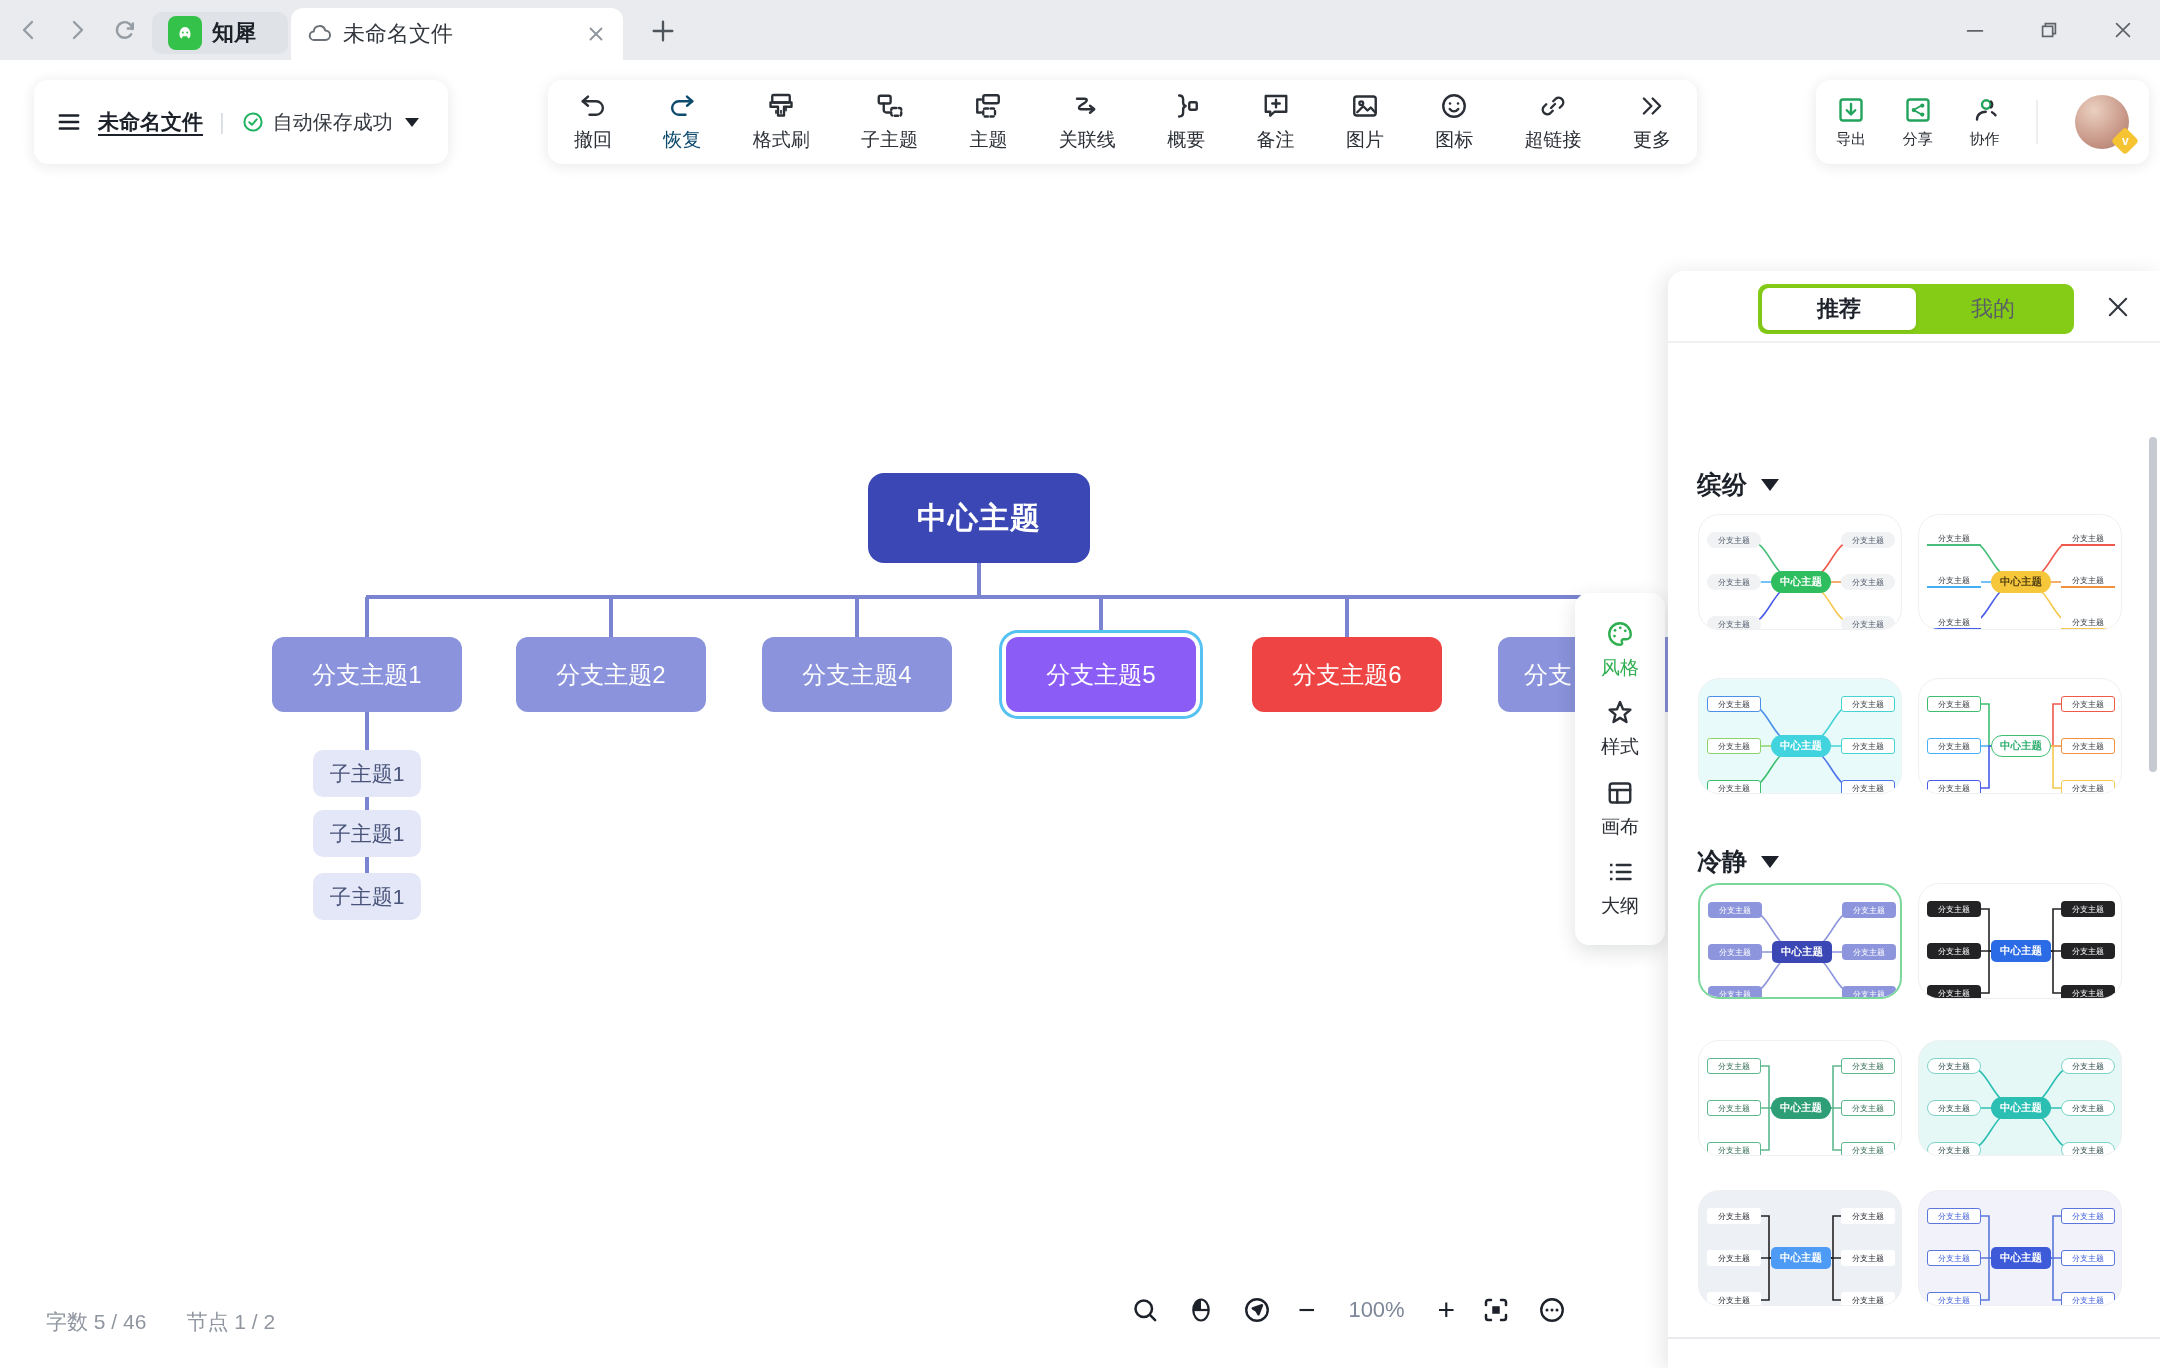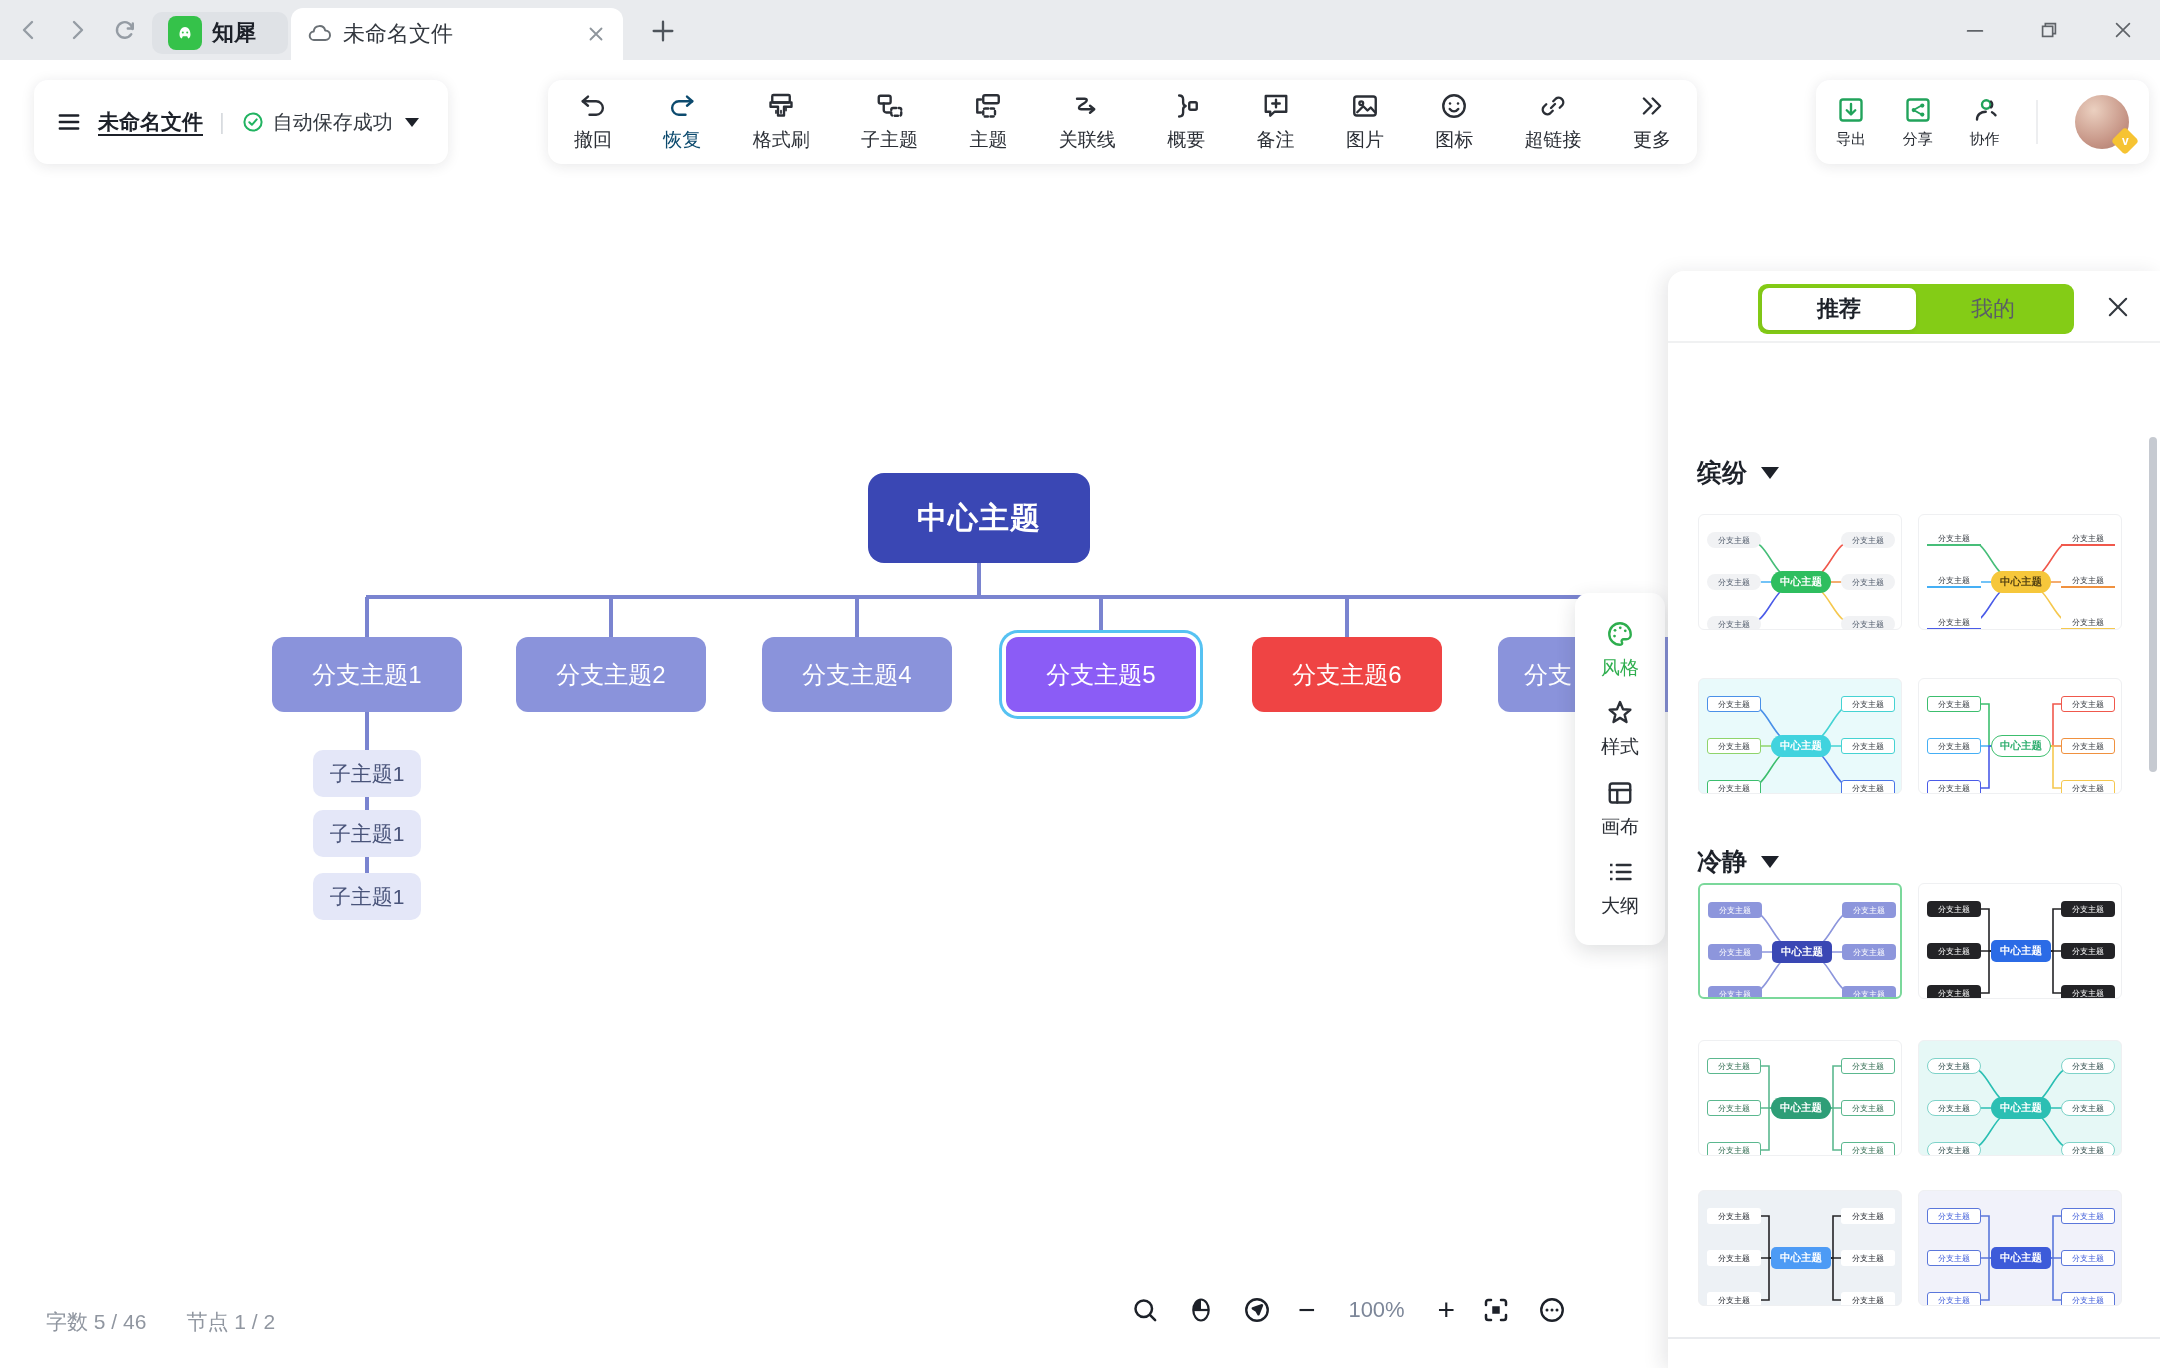--- a/index.html
+++ b/index.html
@@ -58,21 +58,21 @@
   
   .style-panel { position:absolute; left:1668px; top:271px; width:492px; height:1097px; background:#fff; border-radius:16px 0 0 0; box-shadow:-6px 2px 20px rgba(29,33,41,.10); z-index:6; }
   .sp-tabs { position:absolute; left:90px; top:13px; width:316px; height:50px; background:#84cc16; border-radius:9px; padding:4px; display:flex; }
   .sp-tab { flex:1; display:flex; align-items:center; justify-content:center; font-size:22px; color:#5A5E66; border-radius:7px; cursor:pointer; }
   .sp-tab.active { background:#fff; color:#1D2129; font-weight:bold; box-shadow:0 1px 4px rgba(29,33,41,.10); }
   .sp-close { position:absolute; right:28px; top:22px; width:28px; height:28px; color:#33383F; }
   .sp-divider { position:absolute; left:0; top:70px; width:492px; height:2px; background:#F0F1F2; }
   .sp-create { position:absolute; left:50px; top:104px; width:394px; height:52px; border:2px solid #E5E6EB; border-radius:26px; background:#fff; display:flex; align-items:center; justify-content:center; font-size:21px; color:#51565D; cursor:pointer; }
   .sp-section-title { position:absolute; left:29px; display:flex; align-items:center; gap:14px; font-size:25px; font-weight:bold; color:#1D2129; }
   .sp-section-title .tri { width:0; height:0; border-left:9px solid transparent; border-right:9px solid transparent; border-top:12px solid #1D2129; }
-  .style-card { position:absolute; width:204px; height:116px; border-radius:6px; border:1.5px solid #EFF0F2; cursor:pointer; overflow:hidden; }
+  .style-card { position:absolute; width:204px; height:116px; border-radius:21px; border:1.5px solid #EFF0F2; cursor:pointer; overflow:hidden; }
   .style-card.selected { border:2.5px solid #7BD89B; }
   .mini-label { position:absolute; display:flex; align-items:center; justify-content:center; font-size:8px; white-space:nowrap; }
   .mini-center { position:absolute; left:72px; top:56px; width:60px; height:22px; display:flex; align-items:center; justify-content:center; font-size:10.5px; font-weight:bold; white-space:nowrap; }
   .bottom-divider { position:absolute; left:0; top:1066px; width:492px; height:2px; background:#E9EBEE; }
   .sp-scroll { position:absolute; right:3px; top:166px; width:8px; height:335px; background:#C6CAD1; border-radius:4px; }
 
   
   .status-left { position:absolute; left:46px; top:1308px; display:flex; gap:40px; font-size:21px; color:#9096A0; z-index:2; }
   .zoom-bar { position:absolute; left:1130px; top:1288px; height:44px; display:flex; align-items:center; gap:26px; z-index:2; color:#1D2129; }
   .zb-icon { width:30px; height:30px; display:flex; align-items:center; justify-content:center; cursor:pointer; }
@@ -403,21 +403,21 @@
     <div class="sp-tab active">推荐</div>
     <div class="sp-tab">我的</div>
   </div>
   <span class="sp-close">
       <svg width="28" height="28" viewBox="0 0 24 24" stroke="currentColor" stroke-width="1.8" stroke-linecap="round">
         <path d="M5 5l14 14M19 5 5 19"></path>
       </svg>
     </span>
   <div class="sp-divider"></div>
   <div id="spSections">
-      <div class="sp-section-title" style="top: 185px;">
+      <div class="sp-section-title" style="top: 197px;">
         <span>缤纷</span>
         <span class="tri"></span>
       </div>
       <div class="style-card" style="background: rgb(255, 255, 255); left: 30px; top: 243px;">
         <svg width="204" height="134" viewBox="0 0 204 134" fill="none">
           <path d="M102 67 C72 67 72 25 48 25" stroke="#47BE79" stroke-width="1.6"></path>
           <path d="M102 67 C72 67 72 67 48 67" stroke="#45AFF5" stroke-width="1.6"></path>
           <path d="M102 67 C72 67 72 109 48 109" stroke="#4A5BE8" stroke-width="1.6"></path>
           <path d="M102 67 C132 67 132 25 156 25" stroke="#F0584C" stroke-width="1.6"></path>
           <path d="M102 67 C132 67 132 67 156 67" stroke="#F0913F" stroke-width="1.6"></path>

